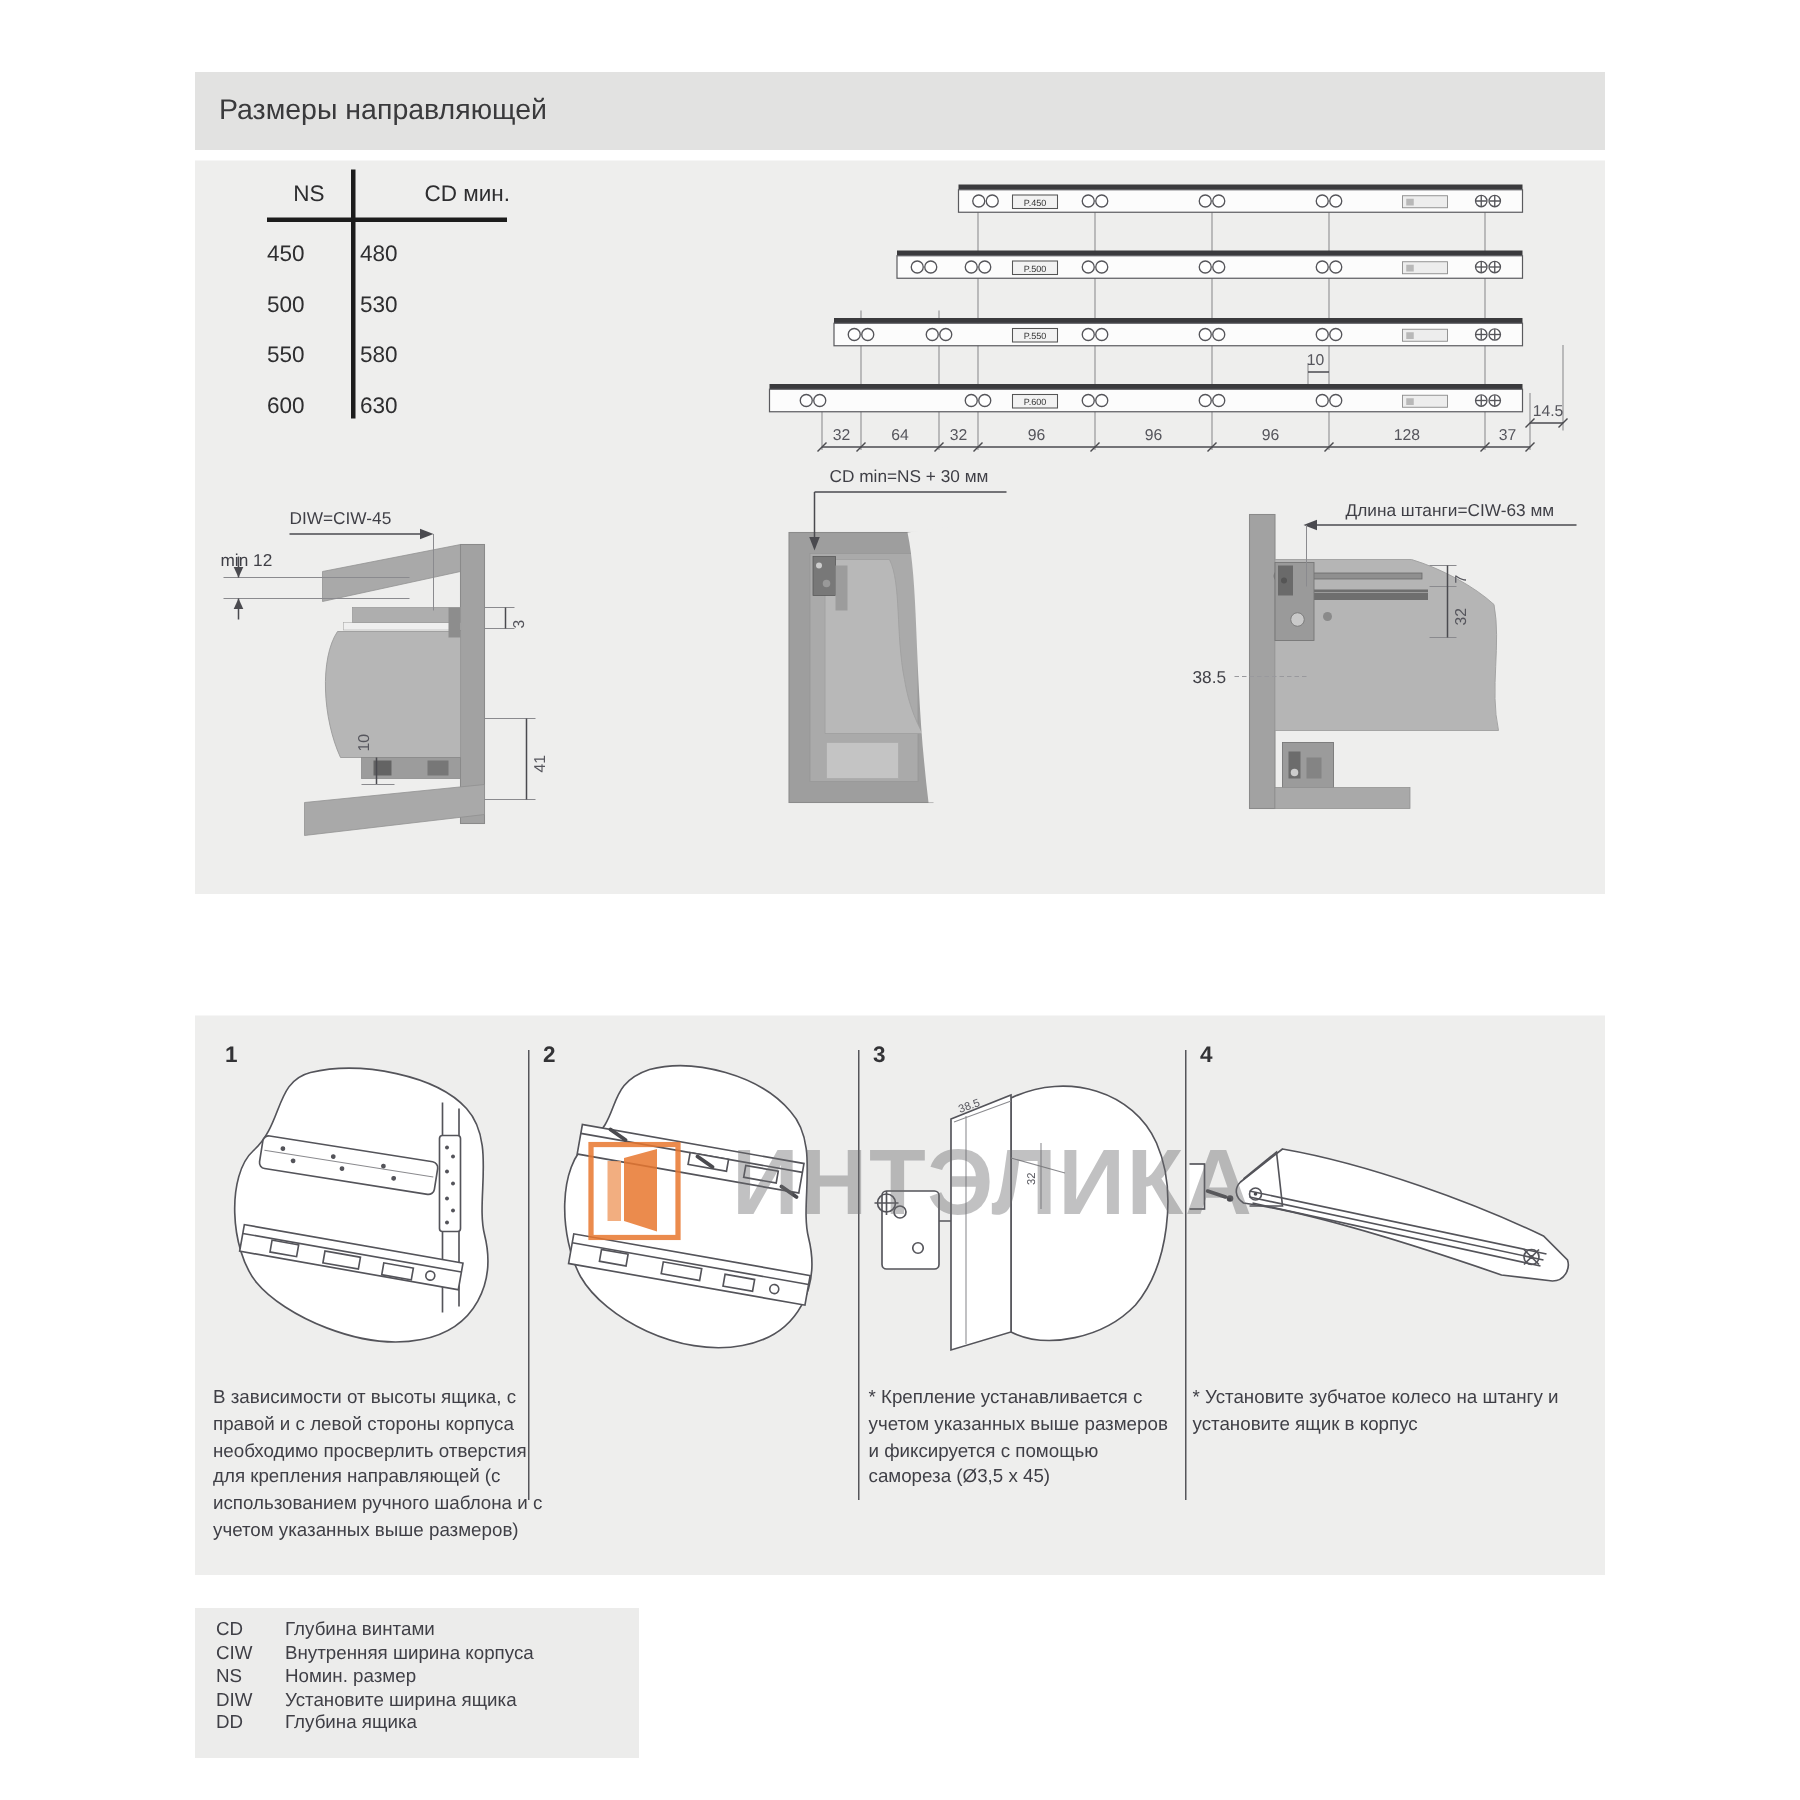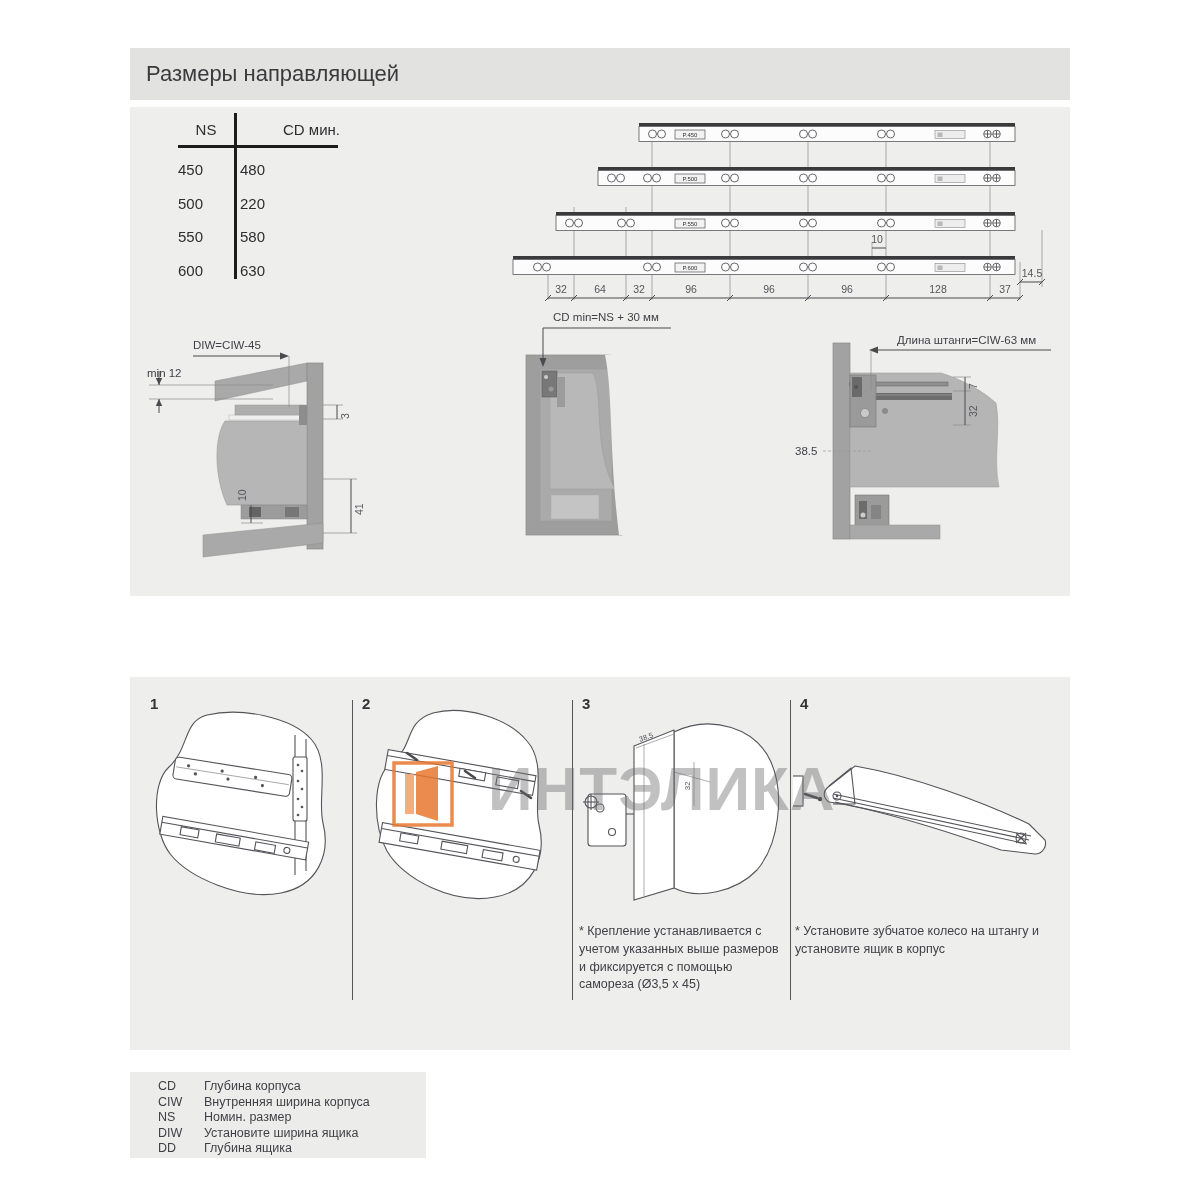--- a/index.html
+++ b/index.html
@@ -1,20 +1,20 @@
 <!DOCTYPE html>
 <html><head>
 <meta charset="utf-8">
 <style>
   html,body{margin:0;padding:0;background:#fff;}
   .page{position:relative;width:1200px;height:1200px;background:#ffffff;overflow:hidden;
         font-family:"Liberation Sans", sans-serif;color:#3f3f46;}
   .bar{position:absolute;left:130px;width:940px;height:52px;background:#e2e2e1;
        display:flex;align-items:center;box-sizing:border-box;padding-left:16px;
-       font-size:22px;color:#3a3a3c;}
+       font-size:19px;color:#3a3a3c;}
   .panel{position:absolute;left:130px;width:940px;background:#eeeeed;}
   #dim-panel{top:107px;height:489px;}
   #install-panel{top:677px;height:373px;}
   
   .ns-table{position:absolute;left:48px;top:8px;width:170px;height:168px;font-size:15px;color:#2e2e30;}
   .ns-table .vline{position:absolute;left:56px;top:-2px;width:3px;height:166px;background:#1c1c1c;}
   .ns-table .hline{position:absolute;left:0px;top:30px;width:160px;height:3px;background:#1c1c1c;}
   .ns-table .hd{position:absolute;top:6px;}
   .ns-table .hd.c1{left:0;width:56px;text-align:center;}
   .ns-table .hd.c2{left:62px;width:100px;text-align:right;}
@@ -30,22 +30,22 @@
   .outline-nf{stroke:#54545a;stroke-width:1.1;fill:none;}
   
   .divider{position:absolute;top:23px;width:1px;height:300px;background:#55555a;}
   .step-num{position:absolute;top:18px;font-size:15px;font-weight:bold;color:#333336;}
   .step-text{position:absolute;top:246px;font-size:12.5px;line-height:1.42;color:#3f3f46;}
   
   .watermark-text{position:absolute;left:488px;top:753px;font-size:62px;font-weight:bold;
       letter-spacing:1px;color:rgba(108,108,110,0.42);white-space:nowrap;}
   .watermark-logo{position:absolute;left:392px;top:761px;width:62px;height:66px;opacity:.85;}
   
-  .legend{position:absolute;left:130px;top:1072px;width:296px;height:86px;background:#ececeb;
-      box-sizing:border-box;padding:7px 0 0 28px;font-size:12.5px;color:#3f3f46;}
+  .legend{position:absolute;left:130px;top:1072px;width:296px;height:100px;background:#ececeb;
+      box-sizing:border-box;padding:7px 0 0 14px;font-size:12.5px;color:#3f3f46;}
   .legend-row{height:15.5px;display:flex;}
   .legend-row .abbr{width:46px;}
 </style>
 </head>
 <body>
 
 <div class="page">
 
   <div class="bar" style="top:48px">
     <span>Размеры направляющей</span>
@@ -57,21 +57,21 @@
       <div class="hd c1">NS</div>
       <div class="hd c2">CD мин.</div>
       <div class="hline"></div>
       <div class="vline"></div>
       <div class="ns-row" style="top:46px">
         <span class="c1">450</span>
         <span class="c2">480</span>
       </div>
       <div class="ns-row" style="top:80px">
         <span class="c1">500</span>
-        <span class="c2">220</span>
+        <span class="c2">530</span>
       </div>
       <div class="ns-row" style="top:113px">
         <span class="c1">550</span>
         <span class="c2">580</span>
       </div>
       <div class="ns-row" style="top:147px">
         <span class="c1">600</span>
         <span class="c2">630</span>
       </div>
     </div>
@@ -421,35 +421,36 @@
       <line x1="40" y1="66" x2="236" y2="108" class="outline-nf" stroke-width=".8"></line>
       <line x1="42" y1="70" x2="234" y2="112" class="outline-nf" stroke-width=".8"></line>
       <circle cx="44" cy="64" r="4" class="outline-nf"></circle>
         <circle cx="44" cy="64" r="1.2" fill="#4a4a4f"></circle>
       <circle cx="228" cy="106" r="5" class="outline-nf"></circle>
         <circle cx="228" cy="106" r="1.4" fill="#4a4a4f"></circle>
       <line x1="223" y1="101" x2="233" y2="111" class="outline-nf" stroke-width=".7"></line>
       <line x1="233" y1="101" x2="223" y2="111" class="outline-nf" stroke-width=".7"></line>
     </svg>
 
+    <div class="step-text" style="left:12px;width:222px">В зависимости от высоты ящика, с правой и с левой стороны корпуса необходимо просверлить отверстия для крепления направляющей (с использованием ручного шаблона и с учетом указанных выше размеров)</div>
     <div class="step-text" style="left:449px;width:200px">* Крепление устанавливается с учетом указанных выше размеров и фиксируется с помощью самореза (Ø3,5 x 45)</div>
     <div class="step-text" style="left:665px;width:262px">* Установите зубчатое колесо на штангу и установите ящик в корпус</div>
   </div>
 
   <svg class="watermark-logo" viewBox="0 0 62 66">
     <rect x="2" y="2" width="58" height="62" fill="none" stroke="#e8772f" stroke-width="3.5"></rect>
     <rect x="13" y="13" width="9" height="40" fill="#f0a06a"></rect>
     <polygon points="24,11 46,5 46,60 24,53" fill="#e8772f"></polygon>
   </svg>
   <div class="watermark-text">ИНТЭЛИКА</div>
 
   <div class="legend">
     <div class="legend-row">
       <span class="abbr">CD</span>
-      <span>Глубина корпуса</span>
+      <span>Глубина винтами</span>
     </div>
     <div class="legend-row">
       <span class="abbr">CIW</span>
       <span>Внутренняя ширина корпуса</span>
     </div>
     <div class="legend-row">
       <span class="abbr">NS</span>
       <span>Номин. размер</span>
     </div>
     <div class="legend-row">

